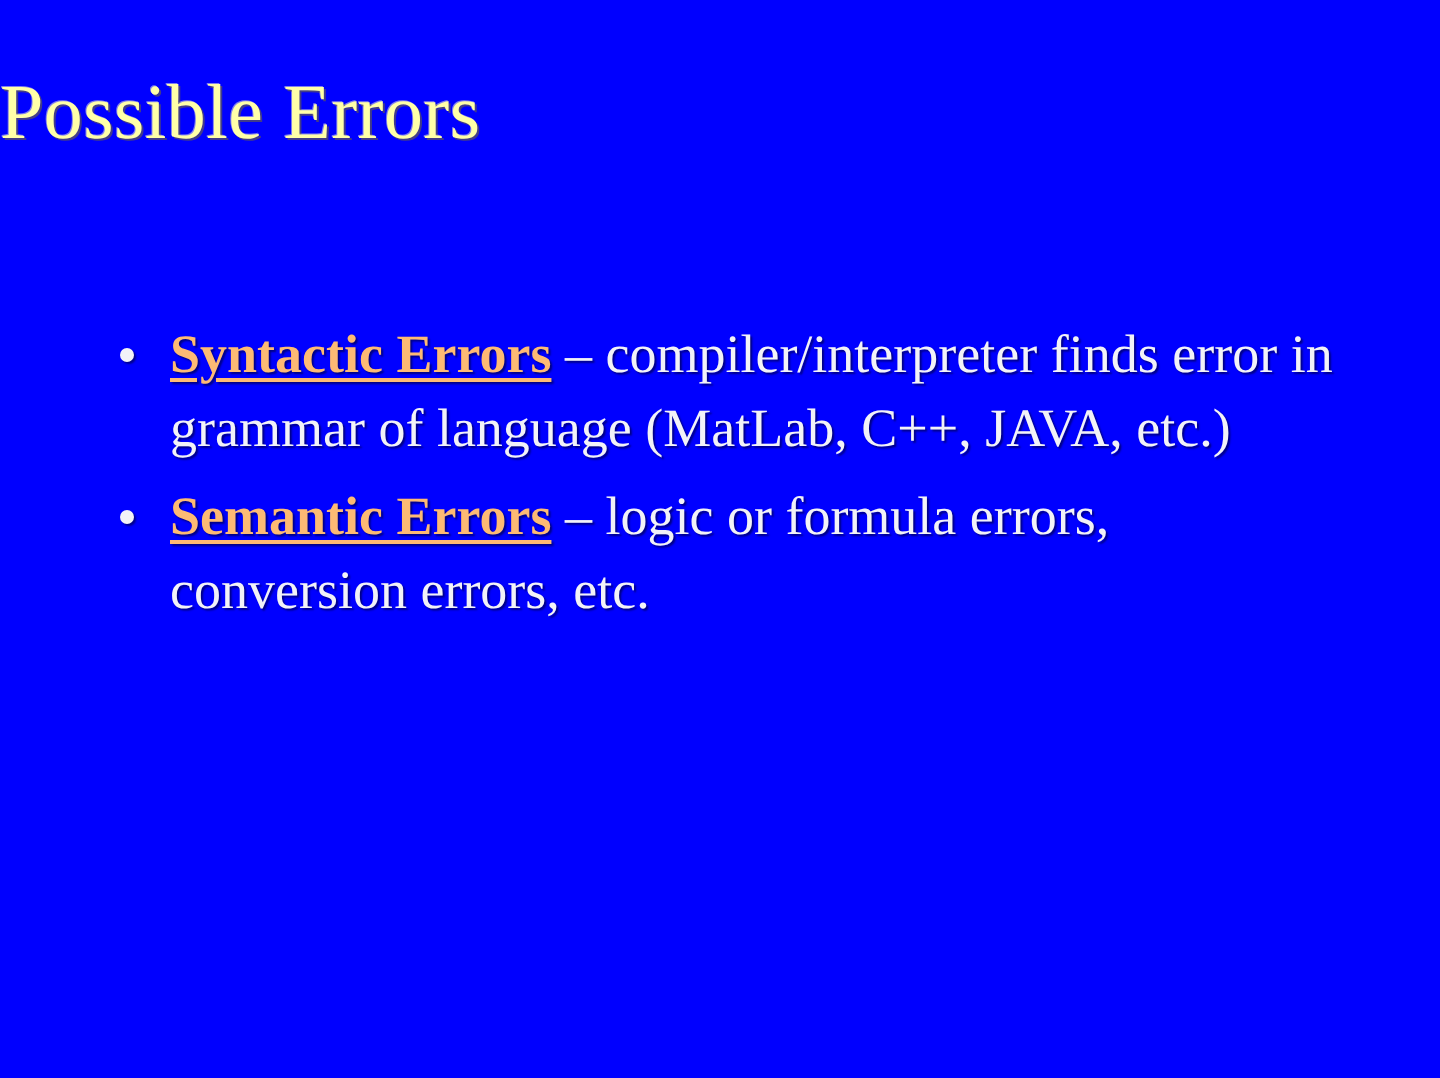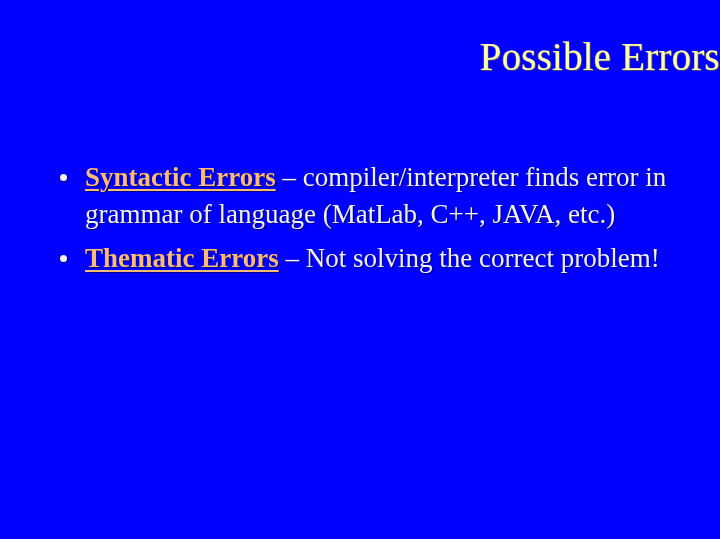--- a/index.html
+++ b/index.html
@@ -21,21 +21,21 @@
     background: #0000ff;
     box-sizing: border-box;
     overflow: hidden;
   }
 
   .slide-title {
     position: absolute;
     top: 36px;
     left: 0;
     width: 720px;
-    text-align: right;
+    text-align: left;
     font-family: "Liberation Serif", "DejaVu Serif", serif;
     font-size: 39px;
     font-weight: 400;
     line-height: 1.1;
     color: #ffffa8;
     letter-spacing: 0.2px;
     text-shadow:
        1px 1px 0 rgba(120,110,40,0.55),
       -0.5px -0.5px 0 rgba(255,255,220,0.5);
     white-space: nowrap;
@@ -95,20 +95,20 @@
 
   <div class="slide-title">Possible Errors</div>
 
   <div class="body-block">
 
     <div class="bullet-item">
       <span class="bullet-marker"></span>
       <span class="lead">Syntactic Errors</span><span class="rest"> – compiler/interpreter finds error in grammar of language (MatLab, C++, JAVA, etc.)</span>
     </div>
 
-
     <div class="bullet-item">
       <span class="bullet-marker"></span>
-      <span class="lead">Thematic Errors</span><span class="rest"> – Not solving the correct problem!</span>
+      <span class="lead">Semantic Errors</span><span class="rest"> – logic or formula errors, conversion errors, etc.</span>
     </div>
+
 
   </div>
 </div>
 
 </body></html>

